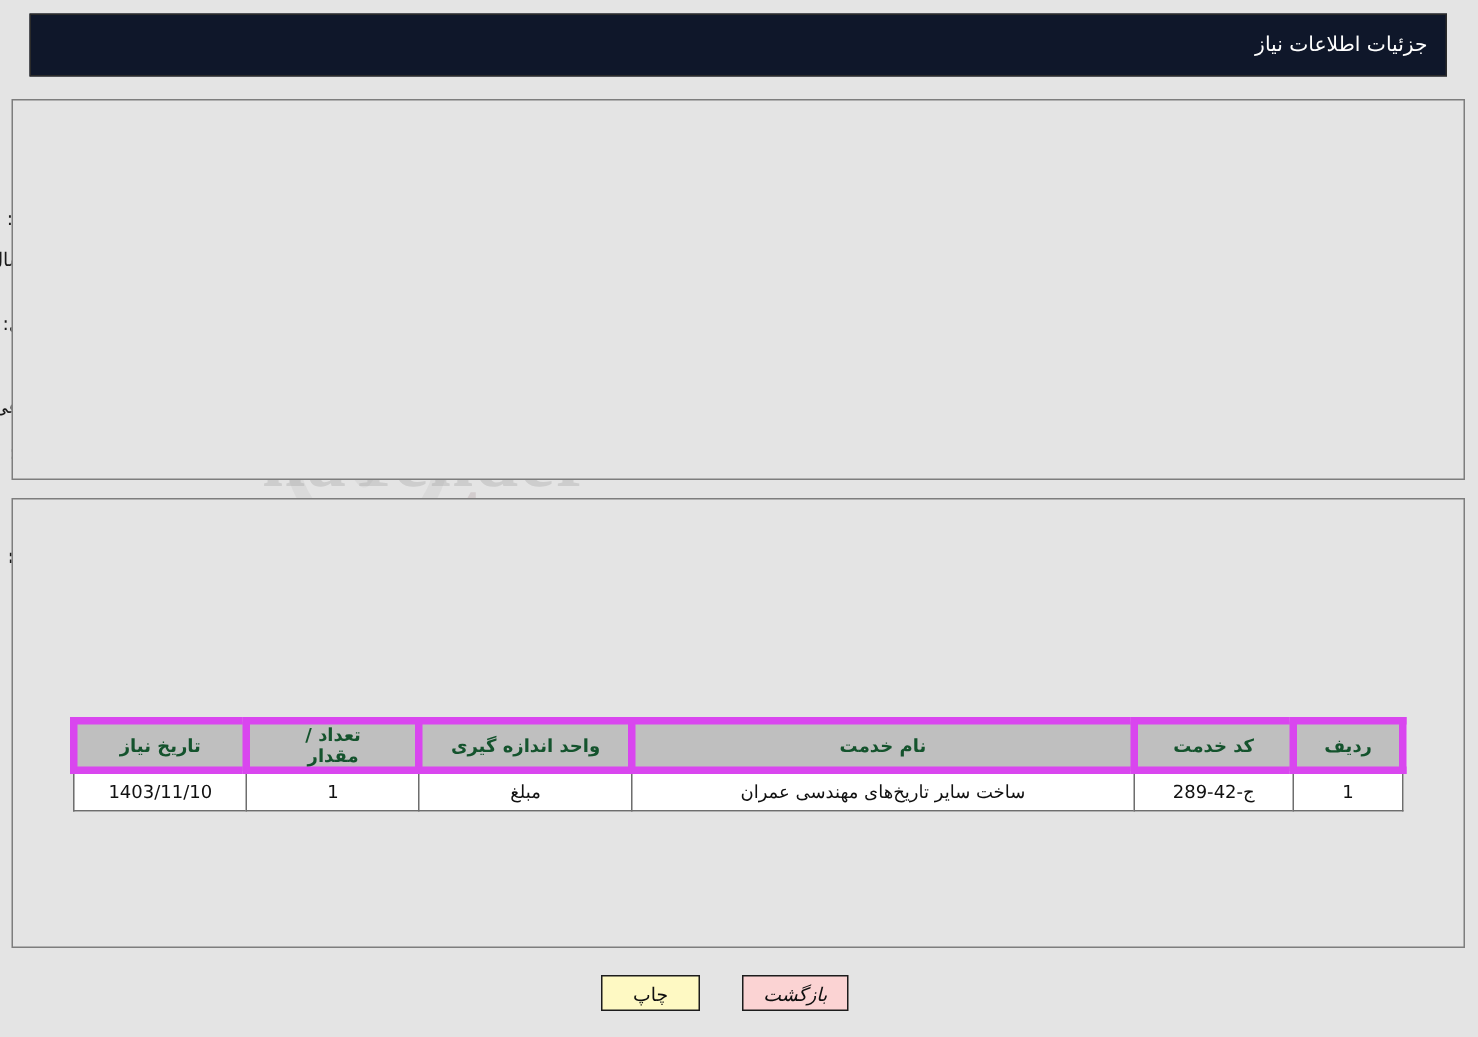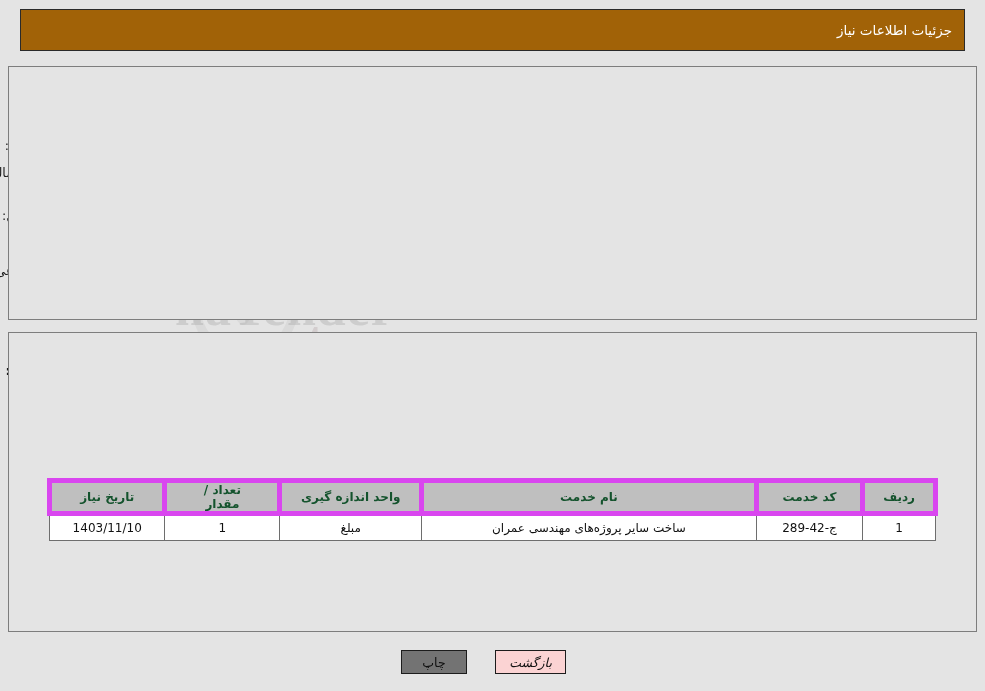--- a/index.html
+++ b/index.html
@@ -37,21 +37,21 @@
   .wm-v {
     position: absolute; left: 196px; top: 330px;
     font-size: 70px; color: #e2b7bb; opacity: .55; direction: ltr;
     font-family: "Liberation Sans", sans-serif; font-weight: bold;
   }
 
   
   .topbar {
     position: absolute; right: 20px; top: 9px;
     width: 945px; height: 42px;
-    background: #a16207; border: 1px solid #2a2a2a;
+    background: #0f172a; border: 1px solid #2a2a2a;
     z-index: 2;
   }
   .topbar-title {
     position: absolute; right: 12px; top: 12px;
     color: #ffffff; font-size: 13.5px;
   }
 
   
   .panel {
     position: absolute; background: #e4e4e4;
@@ -132,21 +132,21 @@
     color: #111; height: 27px; padding: 0 4px; text-align: center;
   }
 
   
   .btn {
     position: absolute; height: 24px; border: 1px solid #1c1c1c;
     font-size: 12.5px; color: #101010; cursor: pointer;
     display: flex; align-items: center; justify-content: center;
     font-family: "DejaVu Sans", "Liberation Sans", sans-serif;
   }
-  .btn-print  { background: #737373; margin-left: 20px; }
+  .btn-print  { background: #fef9c3; margin-left: 20px; }
   .btn-back   { background: #fbd3d3; font-style: italic; }
 </style>
 </head>
 <body>
 
 <div class="page">
 
   <div class="watermark">
     <svg class="wm-shield" viewBox="0 0 300 150">
       <path d="M30 10 L130 10 L130 70 Q130 110 80 135 Q30 110 30 70 Z" fill="none" stroke="#9c9c9c" stroke-width="9"></path>
@@ -237,21 +237,21 @@
         <th style="width:367px;">نام خدمت</th>
         <th style="width:150px;">واحد اندازه گیری</th>
         <th style="width:120px;">تعداد / مقدار</th>
         <th style="width:120px;">تاریخ نیاز</th>
       </tr>
     </thead>
     <tbody>
       <tr>
         <td>1</td>
         <td>ج-42-289</td>
-        <td>ساخت سایر پروژه‌های مهندسی عمران</td>
+        <td>ساخت سایر تاریخ‌های مهندسی عمران</td>
         <td>مبلغ</td>
         <td>1</td>
         <td>1403/11/10</td>
       </tr>
     </tbody>
   </table>
 
   <div class="lbl bold-lbl" style="right:870px; top:585px;">توضیحات خریدار:</div>
   <div class="ta" style="right:80px; top:545px; width:775px; height:78px;">
     <span>استعلام بهای تعمیر و نگهداری تاسیسات مکانیکی و برقی پاسگاه‌های پلیس‌راه سطح استان زنجان</span>

